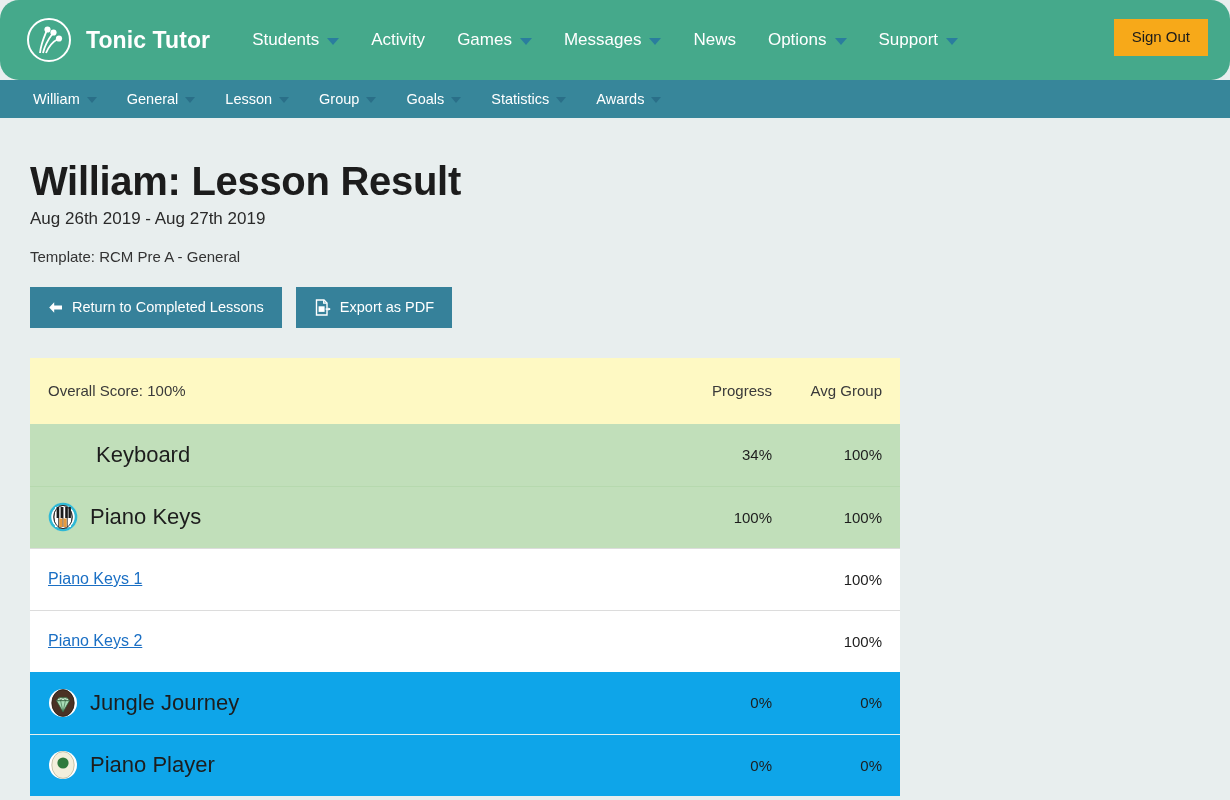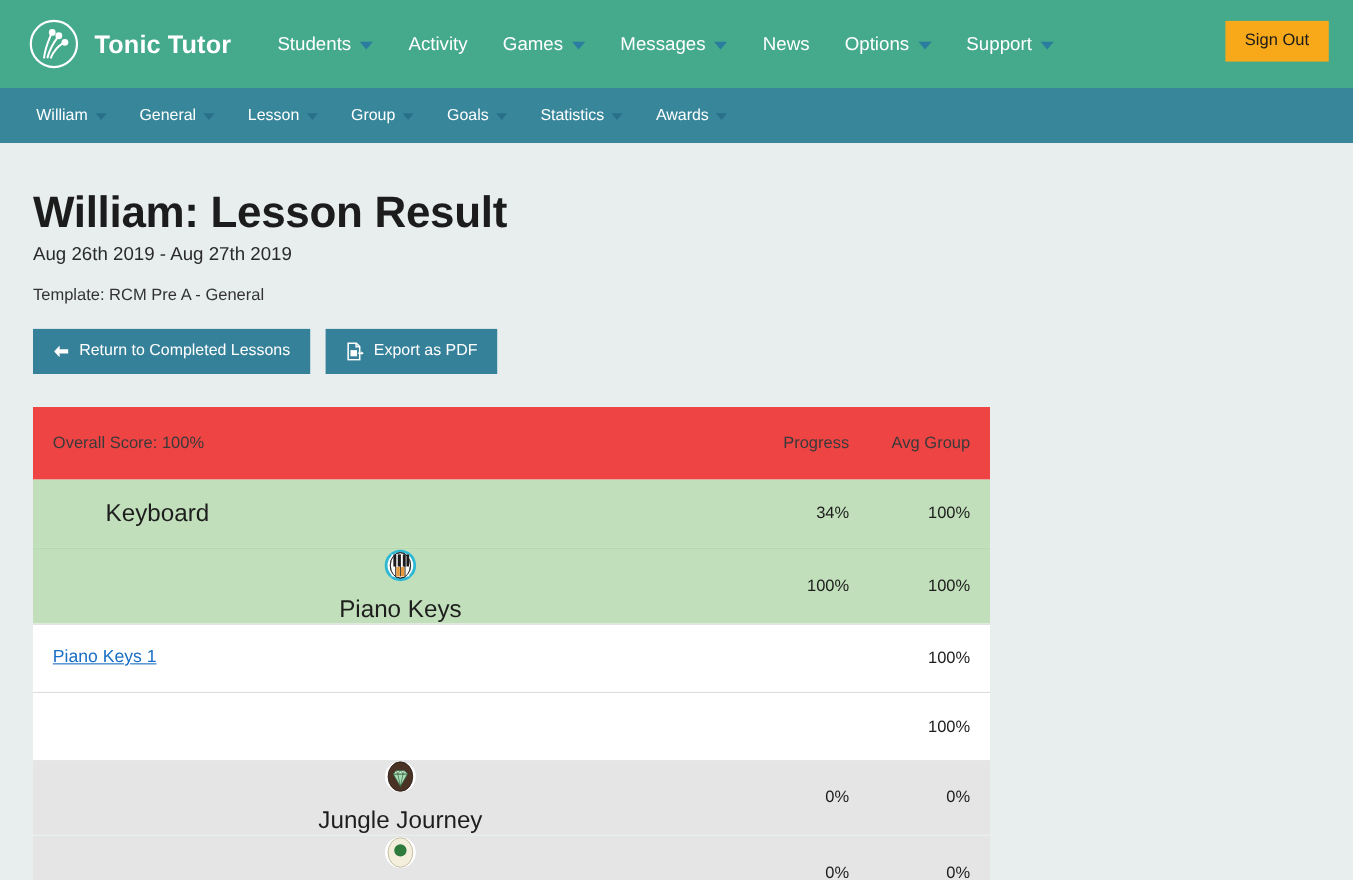--- a/index.html
+++ b/index.html
@@ -17,20 +17,21 @@
   }
 
   
   .topnav {
     height: 80px;
     background: #45a98b;
     display: flex;
     align-items: center;
     padding: 0 22px 0 26px;
     position: relative;
+    border-radius: 19px;
   }
   .brand {
     display: flex;
     align-items: center;
     gap: 14px;
     margin-right: 26px;
     text-decoration: none;
   }
   .logo-mark {
     width: 46px; height: 46px;
@@ -79,21 +80,21 @@
     color: #1b1b1b;
     font-family: "Liberation Sans", sans-serif;
     font-size: 15px;
     padding: 10px 18px;
     cursor: pointer;
     line-height: 1.1;
   }
 
   
   .subnav {
-    height: 50px;
+    height: 38px;
     background: #37869a;
     display: flex;
     align-items: center;
     padding: 0 14px 0 18px;
   }
   .subnav-item {
     display: flex;
     align-items: center;
     gap: 7px;
     padding: 0 15px;
@@ -180,30 +181,30 @@
     padding-right: 18px;
     font-size: 15px;
     color: #1d1d1d;
   }
   .results .row .c-val.head,
   .results .row .c-name.head {
     font-size: 15px;
     color: #3a3a3a;
   }
 
-  .row-head { background: #ef4444; min-height: 66px !important; }
+  .row-head { background: #fef9c3; min-height: 66px !important; }
   .row-head .c-name { font-size: 25px; }
   .row-green { background: #c1dfba; }
-  .row-red   { background: #e5e5e5; }
+  .row-red   { background: #0ea5e9; }
   .row-white { background: #ffffff; border-top: 1px solid #dcdcdc; justify-content: space-between; }
   .row-red + .row-red { border-top: 1px solid #e8f0ee; }
   .row-green + .row-green { border-top: 1px solid #b6d9ae; }
 
   .lvl1 .c-name { padding-left: 18px; margin-left: 48px; }
-  .lvl2 .c-name { padding-left: 42px; flex-direction: column; }
+  .lvl2 .c-name { padding-left: 42px; }
   .lvl3 .c-name { padding-left: 70px; }
 
   .lvl3 .c-name a {
     font-size: 16px;
     color: #1a6fc4;
     text-decoration: underline;
     cursor: pointer;
   }
 
   .game-icon {
@@ -369,20 +370,23 @@
 
     <div class="row row-white lvl3">
       <div class="c-name">
         <a href="#">Piano Keys 1</a>
       </div>
       <div class="c-val"></div>
       <div class="c-val">100%</div>
     </div>
 
     <div class="row row-white lvl3">
+      <div class="c-name">
+        <a href="#">Piano Keys 2</a>
+      </div>
       <div class="c-val"></div>
       <div class="c-val">100%</div>
     </div>
 
     <div class="row row-red lvl2">
       <div class="c-name">
         <span class="game-icon">
           <svg viewBox="0 0 30 30" width="30" height="30" aria-hidden="true">
             <ellipse cx="15" cy="15" rx="14" ry="14" fill="#ffffff"></ellipse>
             <ellipse cx="15" cy="15" rx="11.2" ry="13.4" fill="#4a3225" stroke="#2c1d14" stroke-width="0.8"></ellipse>

